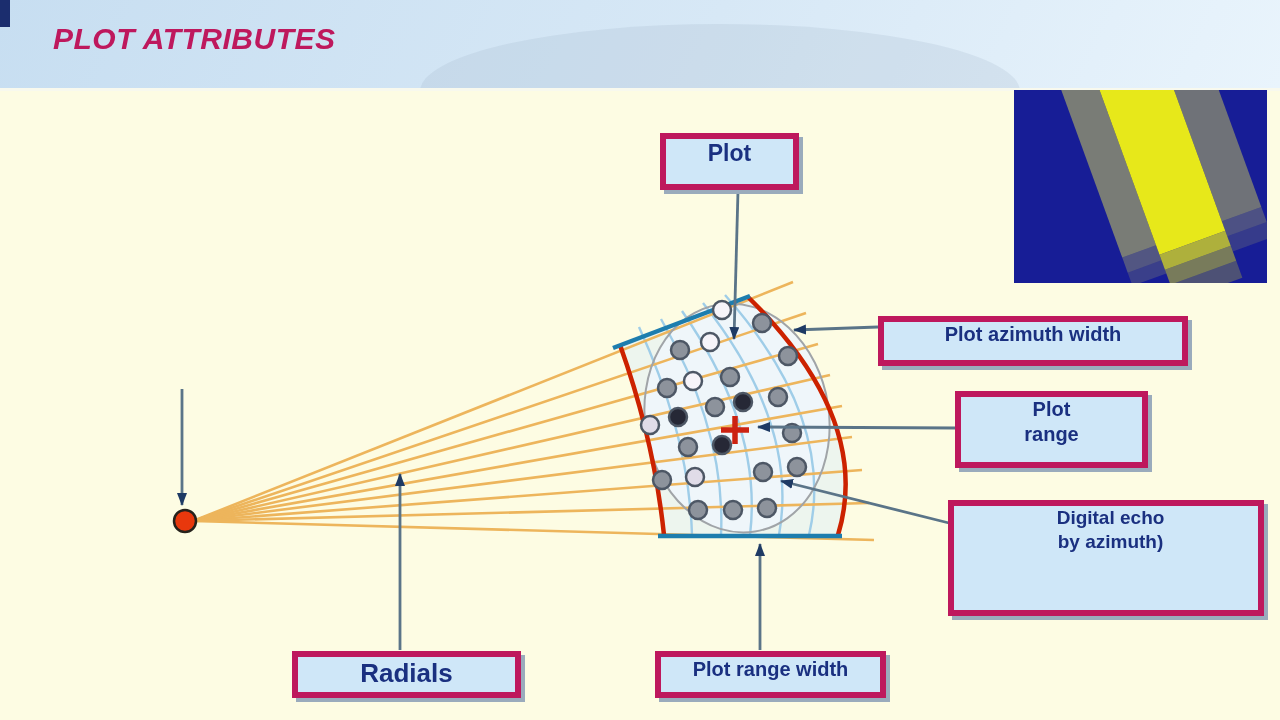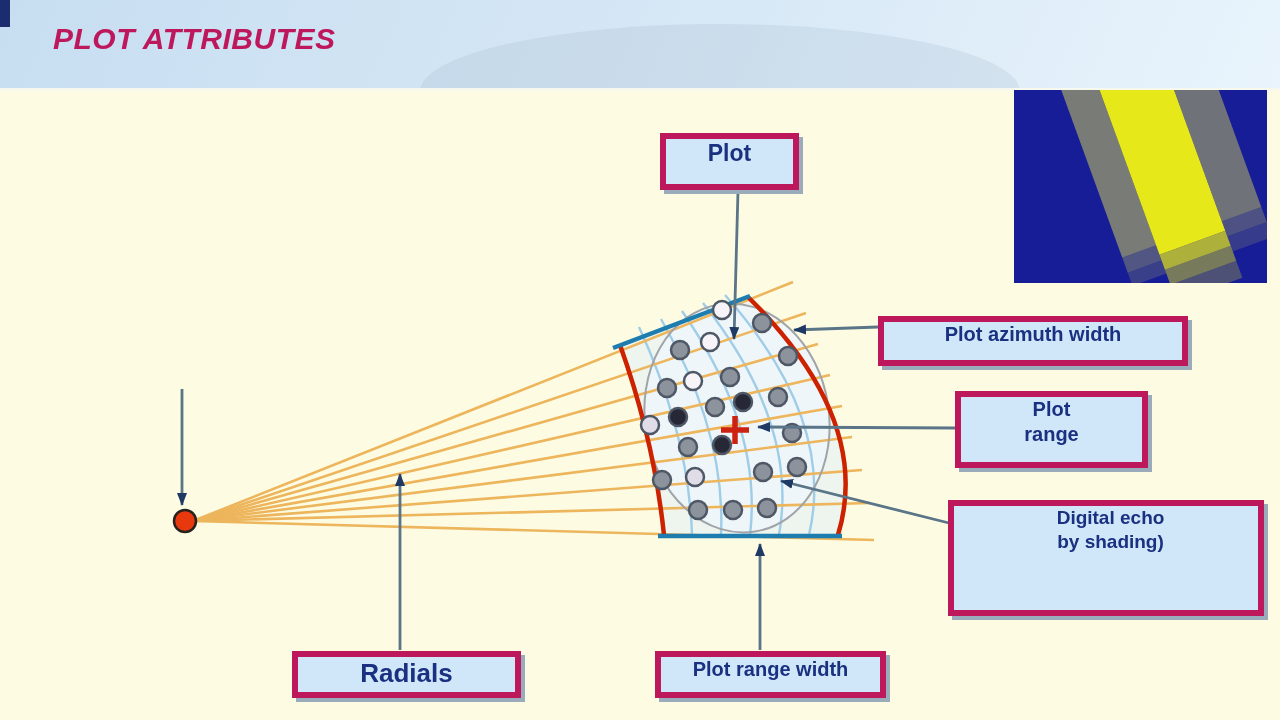--- a/index.html
+++ b/index.html
@@ -146,21 +146,21 @@
   </div>
   <div class="label-box box-azimuth">
     <span>Plot azimuth width</span>
   </div>
   <div class="label-box box-centre">
     <span>Plot</span>
     <span>range</span>
   </div>
   <div class="label-box box-echo">
     <span>Digital echo</span>
-    <span>by shading)</span>
+    <span>by azimuth)</span>
   </div>
   <div class="label-box box-radials">
     <span>Radials</span>
   </div>
   <div class="label-box box-range">
     <span>Plot range width</span>
   </div>
 
 </div>
 

